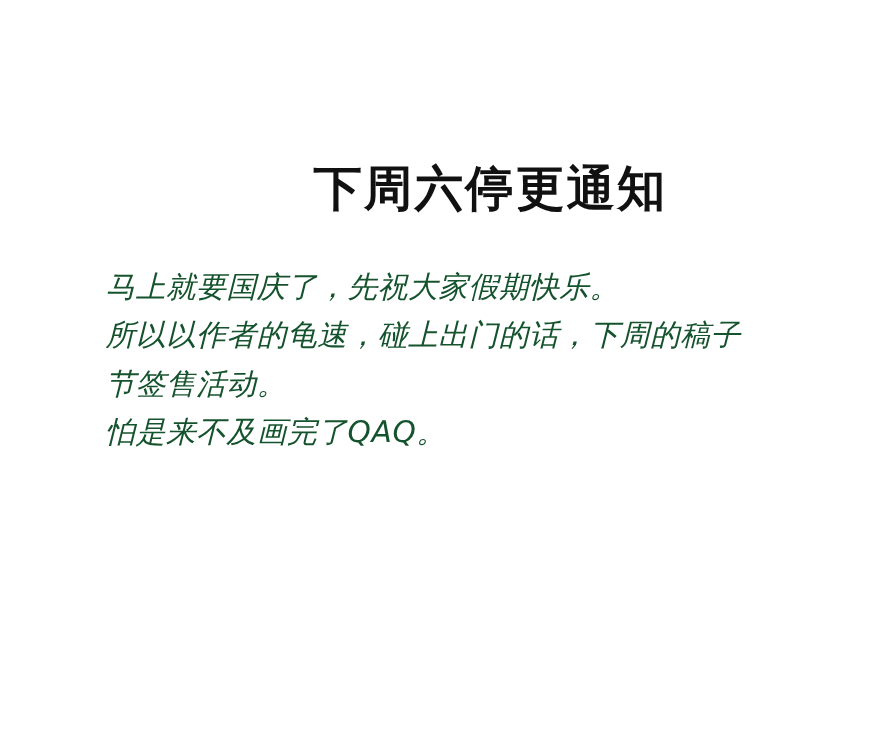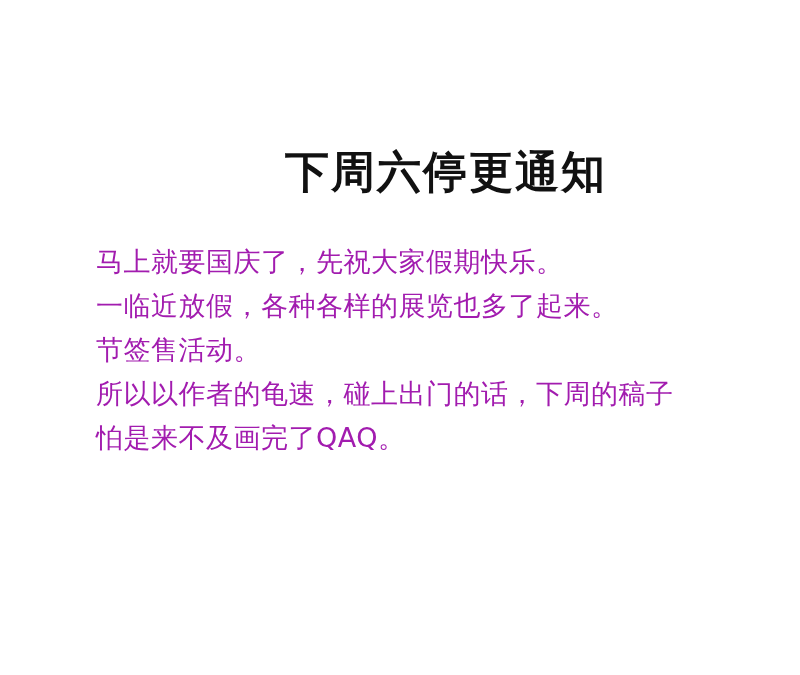--- a/index.html
+++ b/index.html
@@ -31,37 +31,37 @@
     color: #111111;
     letter-spacing: 2px;
     line-height: 1.1;
     margin-left: 46px;
   }
   .body-block {
     position: absolute;
     left: 96px;
     top: 240px;
     width: 660px;
-    color: #a21caf;
+    color: #14532d;
     font-size: 27px;
     line-height: 44px;
     letter-spacing: 0.5px;
+    font-style: italic;
   }
   .body-line {
     white-space: pre;
   }
 </style>
 </head>
 <body>
 
 <div class="page">
 
   <div class="notice-title">下周六停更通知</div>
 
   <div class="body-block">
     <div class="body-line">马上就要国庆了，先祝大家假期快乐。</div>
-    <div class="body-line">一临近放假，各种各样的展览也多了起来。</div>
+    <div class="body-line">所以以作者的龟速，碰上出门的话，下周的稿子</div>
     <div class="body-line">节签售活动。</div>
-    <div class="body-line">所以以作者的龟速，碰上出门的话，下周的稿子</div>
     <div class="body-line">怕是来不及画完了QAQ。</div>
   </div>
 
 </div>
 
 </body></html>

